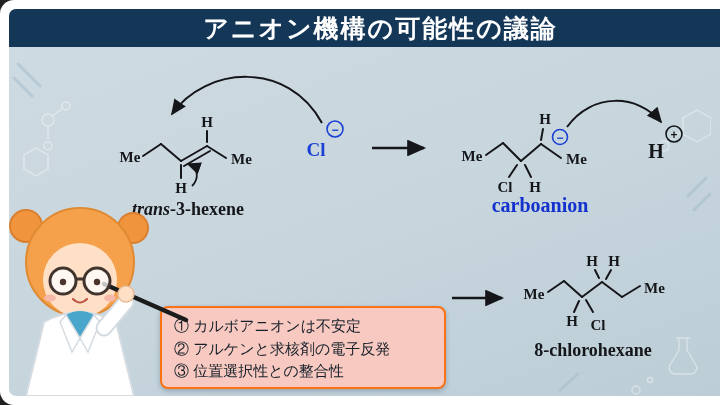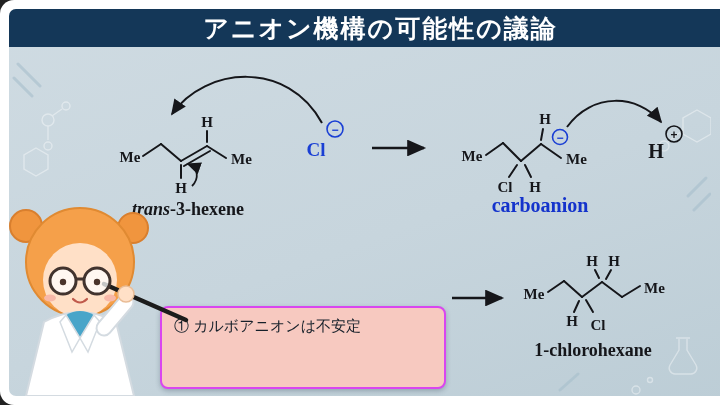--- a/index.html
+++ b/index.html
@@ -9,21 +9,21 @@
           background:linear-gradient(160deg,#cfdbe2 0%,#c7d5dd 55%,#bccdd6 100%);}
   .banner{position:absolute;left:9px;top:9px;right:9px;height:38px;background:#143758;
           border-radius:7px 7px 0 0;display:flex;align-items:center;justify-content:center;z-index:2;}
   .banner span{color:#ffffff;font-weight:bold;font-size:25px;letter-spacing:2px;}
   .art{position:absolute;left:0;top:0;z-index:5;pointer-events:none;}
   .lbl{position:absolute;z-index:4;text-align:center;font-family:"Liberation Serif",serif;color:#15161a;font-weight:bold;}
   .hexene-label{left:103px;top:199px;width:170px;font-size:18px;}
   .carbanion-label{left:455px;top:194px;width:170px;font-size:20px;font-weight:bold;color:#1433cc;}
   .chlorohexane-label{left:503px;top:340px;width:180px;font-size:18px;}
   .note-box{position:absolute;left:160px;top:306px;width:286px;height:83px;background:#f7c9c0;
-            border:2px solid #d946ef;border-radius:8px;z-index:4;padding:7px 12px;box-sizing:border-box;
+            border:2px solid #f97316;border-radius:8px;z-index:4;padding:7px 12px;box-sizing:border-box;
             box-shadow:0 2px 5px rgba(40,60,80,.3);}
   .note-line{font-size:15px;color:#16202a;line-height:1.5;white-space:nowrap;}
   
   .atom{font:bold 15px "Liberation Serif",serif;fill:#15161a;}
   .atom-lg{font:bold 20px "Liberation Serif",serif;fill:#15161a;}
   .cl-big{font:bold 19px "Liberation Serif",serif;}
   .charge{font:bold 12px "Liberation Sans",sans-serif;}
 </style>
 </head>
 <body>
@@ -164,18 +164,20 @@
         <circle cx="97" cy="282" r="3.2" fill="#4a342c"></circle>
         <ellipse cx="50" cy="298" rx="6" ry="3.5" fill="#f8b8a8"></ellipse>
         <ellipse cx="110" cy="298" rx="6" ry="3.5" fill="#f8b8a8"></ellipse>
         <path d="M 73,299 Q 80,306 87,299" stroke="#c05a4c" stroke-width="2.2" fill="none" stroke-linecap="round"></path>
       </g>
     </g>
   </svg>
 
   <div class="lbl hexene-label"><i>trans</i><span>-3-hexene</span></div>
   <div class="lbl carbanion-label">carboanion</div>
-  <div class="lbl chlorohexane-label">1-chlorohexane</div>
+  <div class="lbl chlorohexane-label">8-chlorohexane</div>
 
   <div class="note-box">
     <div class="note-line">① カルボアニオンは不安定</div>
+    <div class="note-line">② アルケンと求核剤の電子反発</div>
+    <div class="note-line">③ 位置選択性との整合性</div>
   </div>
 </div>
 
 </body></html>

